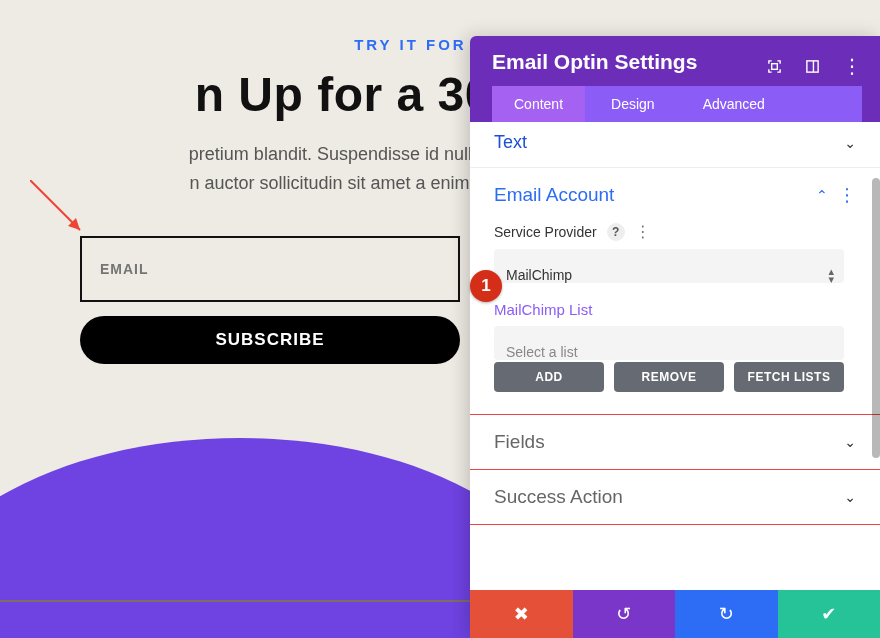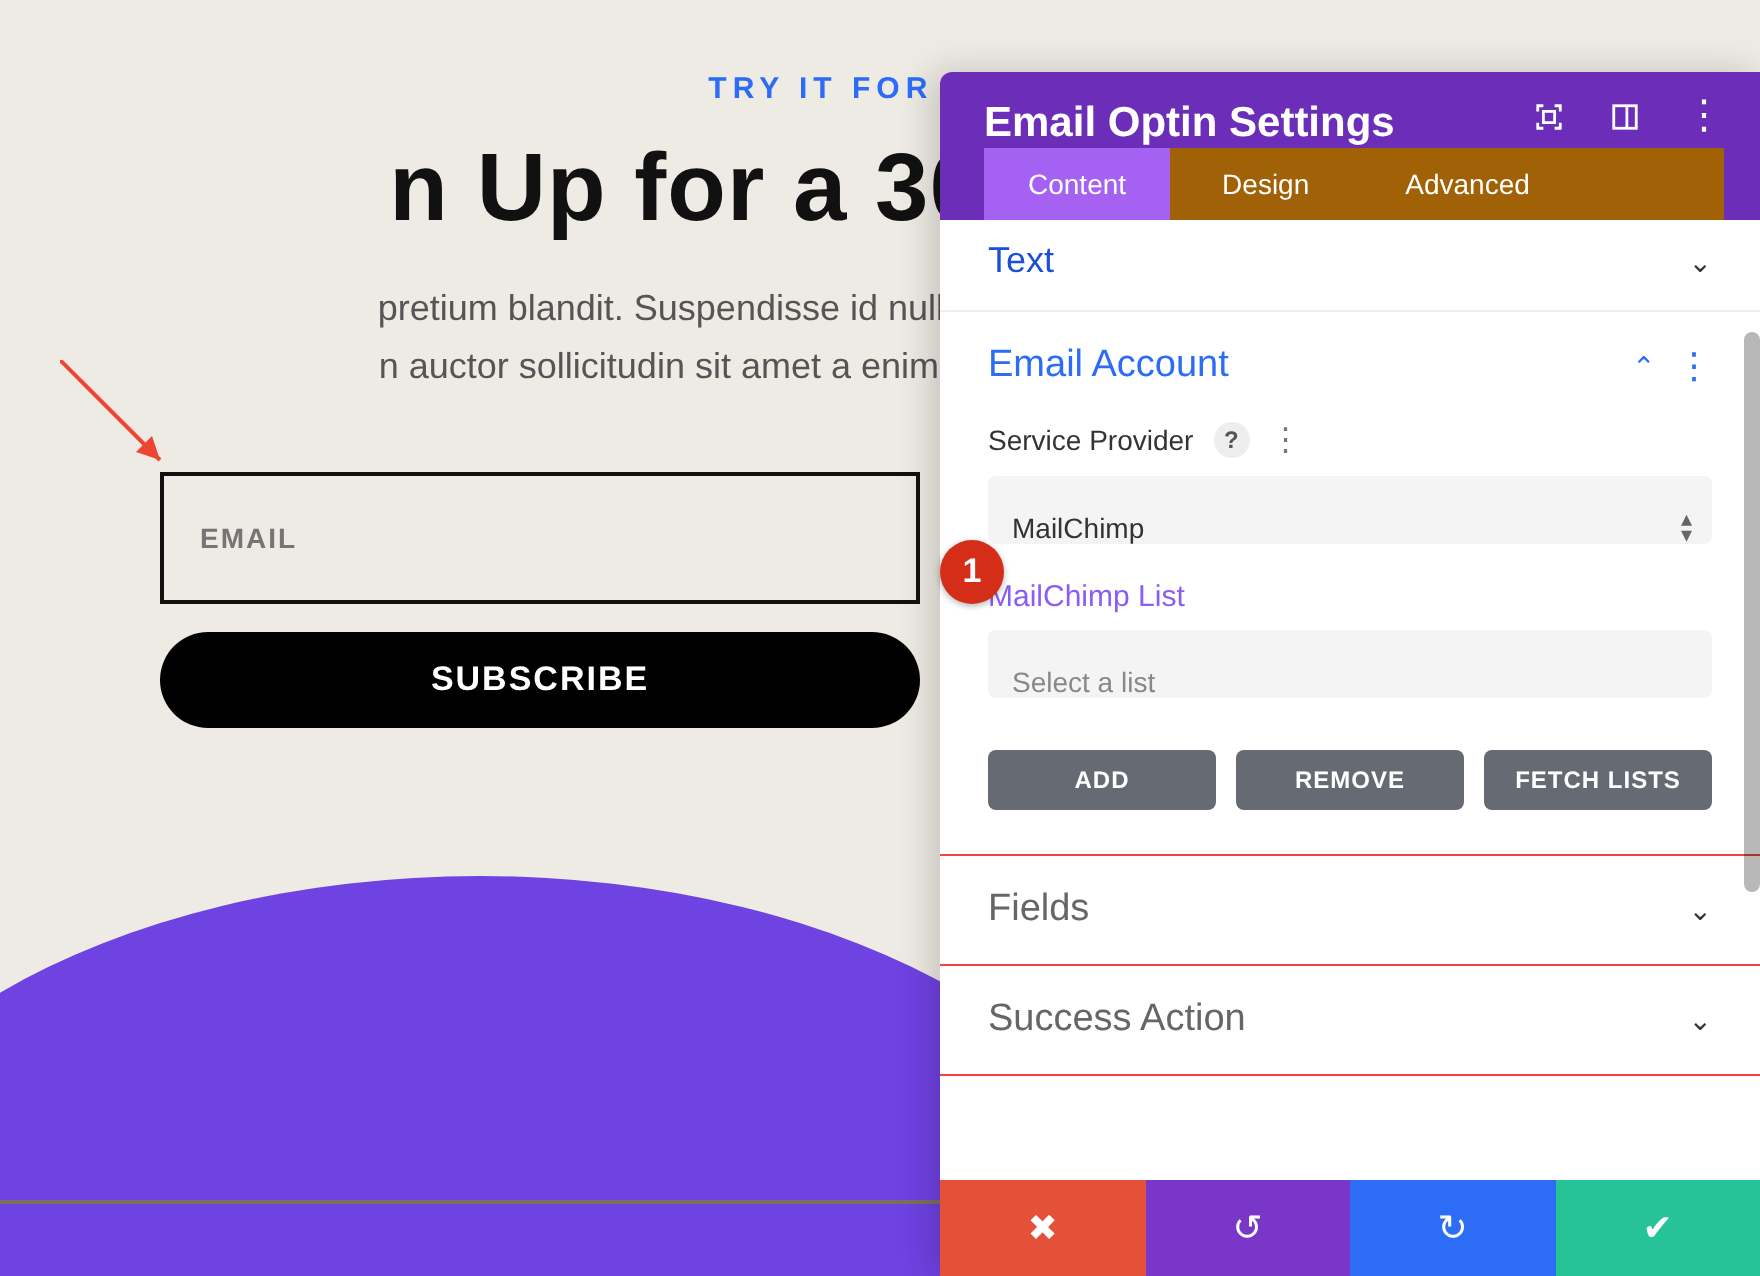--- a/index.html
+++ b/index.html
@@ -27,57 +27,57 @@
   .arrow polygon { fill: #e43; }
 
   
   .callout { position: absolute; width: 32px; height: 32px; background: #d42d18; border-radius: 50%; color: #fff; font-weight: 700; font-size: 17px; display: flex; align-items: center; justify-content: center; box-shadow: 0 1px 3px rgba(0,0,0,.3); z-index: 50; }
   #callout1 { left: 470px; top: 270px; }
 
   
   .panel { position: absolute; right: 0; top: 36px; width: 410px; bottom: 0; background: #fff; box-shadow: -4px 0 18px rgba(0,0,0,.18); display: flex; flex-direction: column; border-radius: 6px 0 0 0; overflow: hidden; z-index: 20; }
 
   .panel-header { background: #6c2eb9; color: #fff; padding: 14px 18px 0 22px; }
-  .panel-title-row { display: flex; align-items: flex-start; }
+  .panel-title-row { display: flex; align-items: flex-end; }
   .panel-title { font-size: 21px; font-weight: 600; flex: 1; }
   .hdr-icons { display: flex; gap: 22px; align-items: center; }
   .hdr-icon { width: 16px; height: 16px; cursor: pointer; display: flex; align-items: center; justify-content: center; }
   .hdr-icon svg { stroke: #fff; fill: none; }
   .vdots { color: #fff; font-size: 20px; line-height: 14px; cursor: pointer; }
   .preset { color: #d7c5f3; font-size: 14px; margin-top: 6px; cursor: pointer; }
   .preset::after { content: " ▾"; font-size: 10px; }
 
-  .tabs { display: flex; background: #a16207; }
+  .tabs { display: flex; background: #8b5cf6; margin-top: 12px; }
   .tab { padding: 10px 22px; color: #fff; font-size: 14px; cursor: pointer; }
   .tab.active { background: #a561f1; }
   .tab + .tab { margin-left: 4px; }
 
   .panel-body { flex: 1; overflow-y: auto; background: #fff; position: relative; }
   .scroll-indicator { position: absolute; right: 0; top: 56px; width: 8px; height: 280px; background: rgba(0,0,0,.28); border-radius: 4px; }
 
   .acc { border-bottom: 1px solid #ef4444; }
   .acc-head { display: flex; align-items: center; padding: 16px 24px; cursor: pointer; }
   .acc-title { flex: 1; font-size: 19px; color: #666; }
   .acc-title.blue { color: #2d6df6; }
   .acc-chevron { color: #333; font-size: 14px; }
   .acc-chevron.up { transform: rotate(180deg); color: #2d6df6; }
   .mini-dots { color: #2d6df6; font-size: 18px; margin-left: 10px; cursor: pointer; }
 
-  .acc-body { padding: 0 24px 22px 24px; }
+  .acc-body { padding: 0 36px 22px 24px; }
   .field-label-row { display: flex; align-items: center; gap: 10px; font-size: 14px; color: #333; margin-bottom: 8px; }
   .help-badge { width: 18px; height: 18px; border-radius: 50%; background: #eee; color: #555; font-size: 12px; font-weight: 700; display: inline-flex; align-items: center; justify-content: center; cursor: pointer; }
   .tiny-dots { color: #777; font-size: 16px; cursor: pointer; }
 
   .select { position: relative; background: #f4f4f4; border-radius: 4px; height: 34px; display: flex; align-items: flex-end; padding: 0 12px; font-size: 14px; color: #333; cursor: pointer; }
   .select .caret { position: absolute; right: 10px; font-size: 11px; color: #666; line-height: 8px; }
   .select.muted { color: #888; }
 
   .sub-label { font-size: 15px; color: #8b5cf6; margin: 18px 0 8px; }
 
-  .btn-row { display: flex; gap: 10px; margin-top: 26px; }
+  .btn-row { display: flex; gap: 10px; margin-top: 2px; }
   .mini-btn { flex: 1; background: #666b73; color: #fff; border: none; height: 30px; font-size: 12px; font-weight: 700; letter-spacing: 0.5px; border-radius: 4px; cursor: pointer; }
 
   .text-row { display: flex; align-items: center; padding: 10px 24px 14px; border-bottom: 1px solid #eee; }
   .text-row .acc-title { color: #1d4ed8; font-size: 18px; flex:1; }
 
   
   .footer-bar { display: flex; height: 48px; }
   .fbtn { flex: 1; display: flex; align-items: center; justify-content: center; color: #fff; cursor: pointer; font-size: 18px; }
   .fbtn.red { background: #e55039; }
   .fbtn.purple { background: #7a35c9; }

